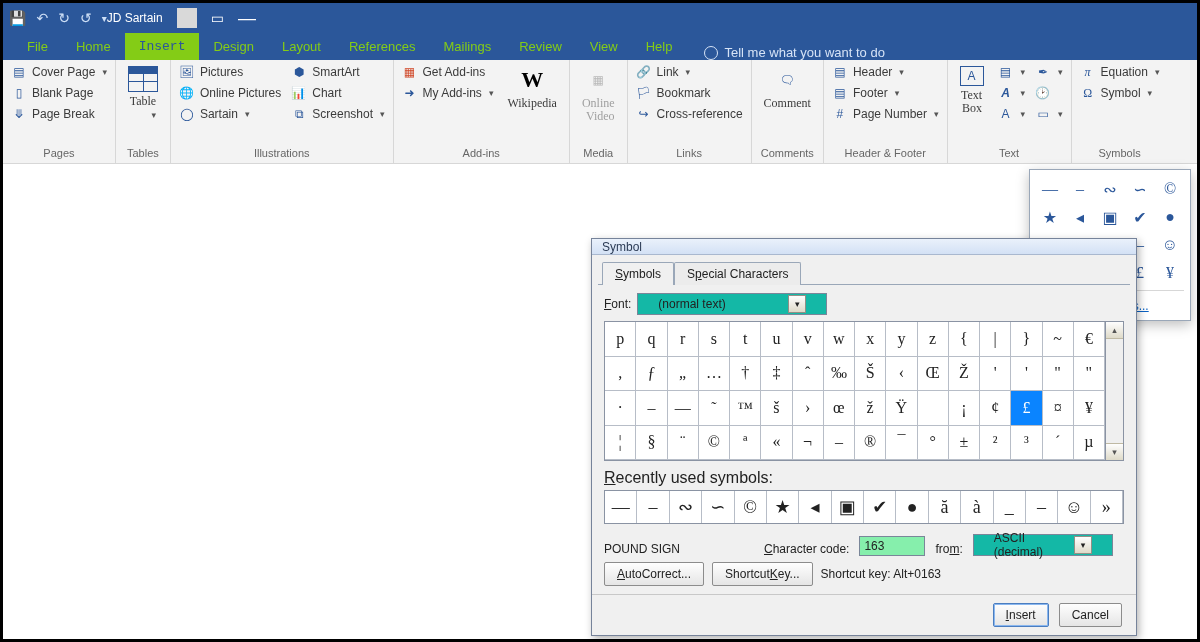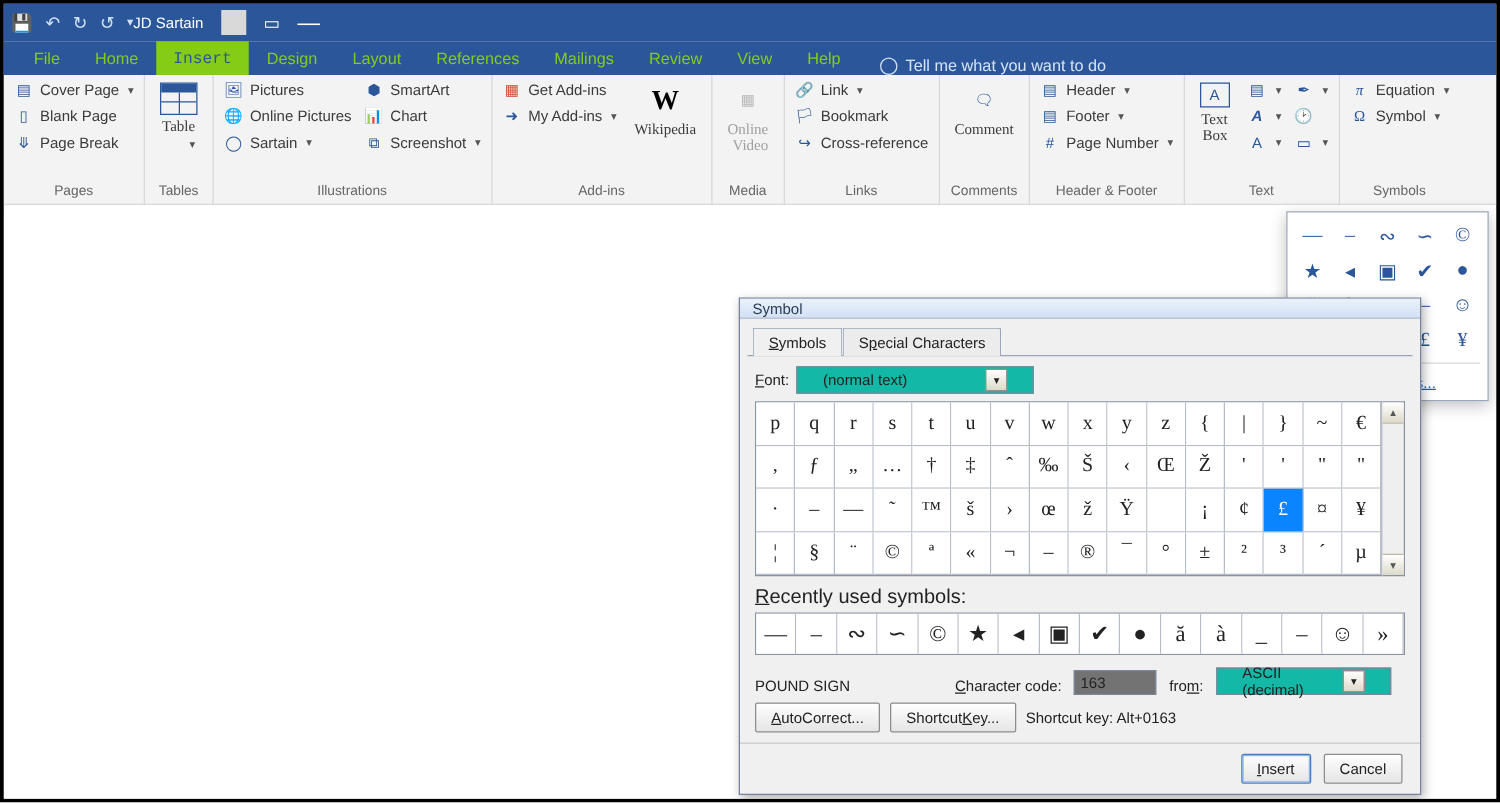--- a/index.html
+++ b/index.html
@@ -62,21 +62,21 @@
 .symgrid .c{border-right:1px solid #b7bdc7;border-bottom:1px solid #b7bdc7;display:flex;align-items:center;justify-content:center;font-family:"Times New Roman",serif;font-size:16px;background:#fff;cursor:pointer;}
 .symgrid .c.sel{background:#0a84ff;color:#fff;}
 .scrollbar{width:18px;border:1px solid #8a93a3;border-left:none;background:#efefef;display:flex;flex-direction:column;justify-content:space-between;align-items:center;}
 .scrollbar .sb{width:100%;height:17px;background:linear-gradient(#fefefe,#dedac9);border-bottom:1px solid #bfb9a3;display:flex;align-items:center;justify-content:center;font-size:9px;color:#555;}
 .scrollbar .sb:last-child{border-bottom:none;border-top:1px solid #bfb9a3;}
 .recent-label{font-size:16px;margin-bottom:3px;}
 .recent{display:grid;grid-template-columns:repeat(16,1fr);border:1px solid #8a93a3;height:34px;}
 .recent .c{border-right:1px solid #b7bdc7;display:flex;align-items:center;justify-content:center;font-family:"Times New Roman",serif;font-size:18px;background:#fff;cursor:pointer;}
 .info-row{display:flex;align-items:flex-end;gap:10px;margin-top:10px;font-size:12px;}
 .info-row .name{flex:0 0 150px;}
-.textbox{height:20px;border:1px solid #7a8699;background:#737373;padding:0 4px;display:flex;align-items:center;}
+.textbox{height:20px;border:1px solid #7a8699;background:#86efac;padding:0 4px;display:flex;align-items:center;}
 .buttons-row{display:flex;align-items:center;gap:8px;margin-top:6px;font-size:12px;}
 .btn{height:24px;border:1px solid #8c8c8c;background:linear-gradient(#fefefe,#e5e5e5);padding:0 12px;display:flex;align-items:center;border-radius:2px;cursor:pointer;font-size:12px;}
 .dialog-footer{display:flex;justify-content:flex-end;gap:10px;padding:8px 14px;border-top:1px solid #c8c8c8;}
 .btn.primary{border-color:#4a7dc0;box-shadow:inset 0 0 0 1px #8ab7ef;}
 </style>
 </head>
 <body>
 
 <div class="app">
 

